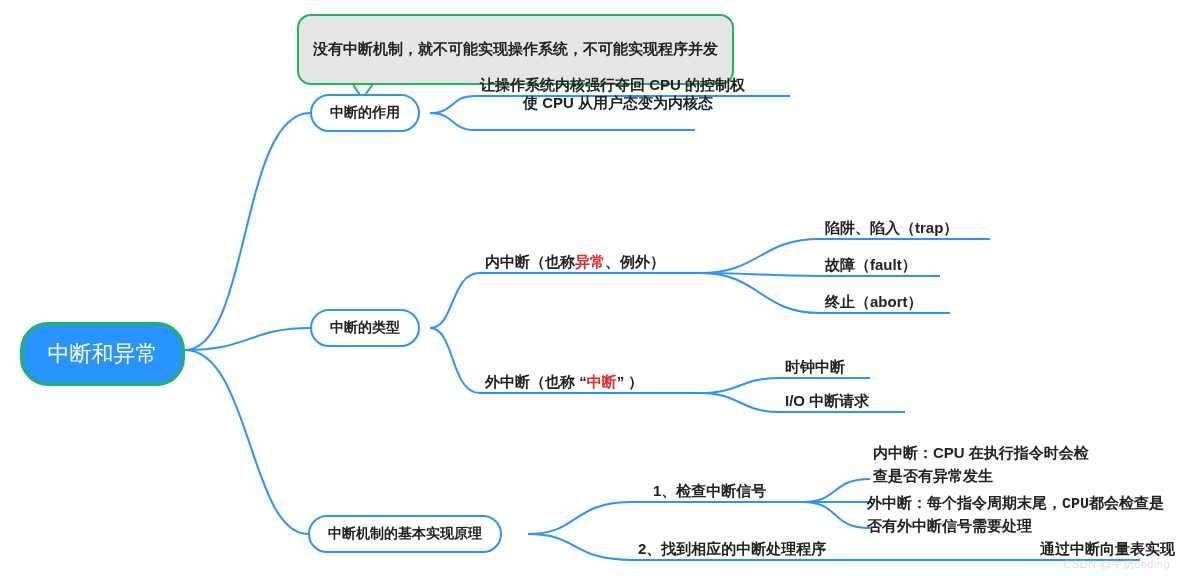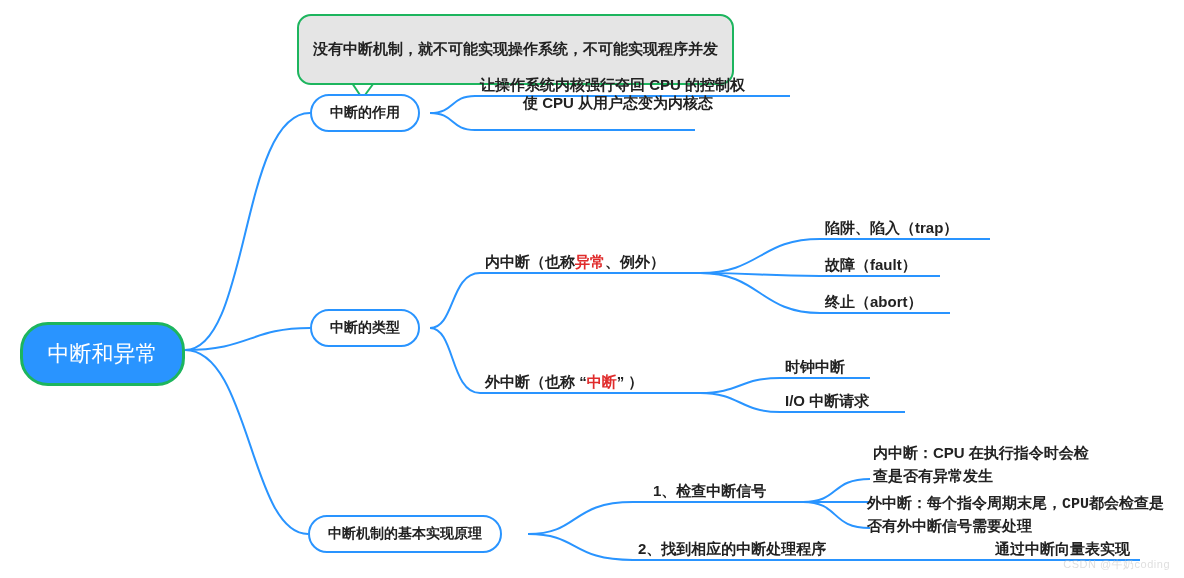--- a/index.html
+++ b/index.html
@@ -158,15 +158,15 @@
 <div class="leaf" style="left:825px; top:293px;">终止（abort）</div>
 
 <div class="leaf" style="left:785px; top:358px;">时钟中断</div>
 <div class="leaf" style="left:785px; top:392px;">I/O 中断请求</div>
 
 <div class="leaf" style="left:653px; top:482px;">1、检查中断信号</div>
 <div class="leaf" style="left:638px; top:540px;">2、找到相应的中断处理程序</div>
 
 <div class="leaf leaf-wide" style="left:873px; top:442px; width:220px;">内中断：CPU 在执行指令时会检查是否有异常发生</div>
 <div class="leaf leaf-wide" style="left:867px; top:494px; width:310px;font-family:Liberation Mono, monospace;">外中断：每个指令周期末尾，CPU都会检查是否有外中断信号需要处理</div>
-<div class="leaf" style="left:995px; top:540px;text-align:right;">通过中断向量表实现</div>
+<div class="leaf" style="left:1040px; top:540px;text-align:right;">通过中断向量表实现</div>
 
 <div class="watermark">CSDN @牛奶coding</div>
 
 </body></html>

